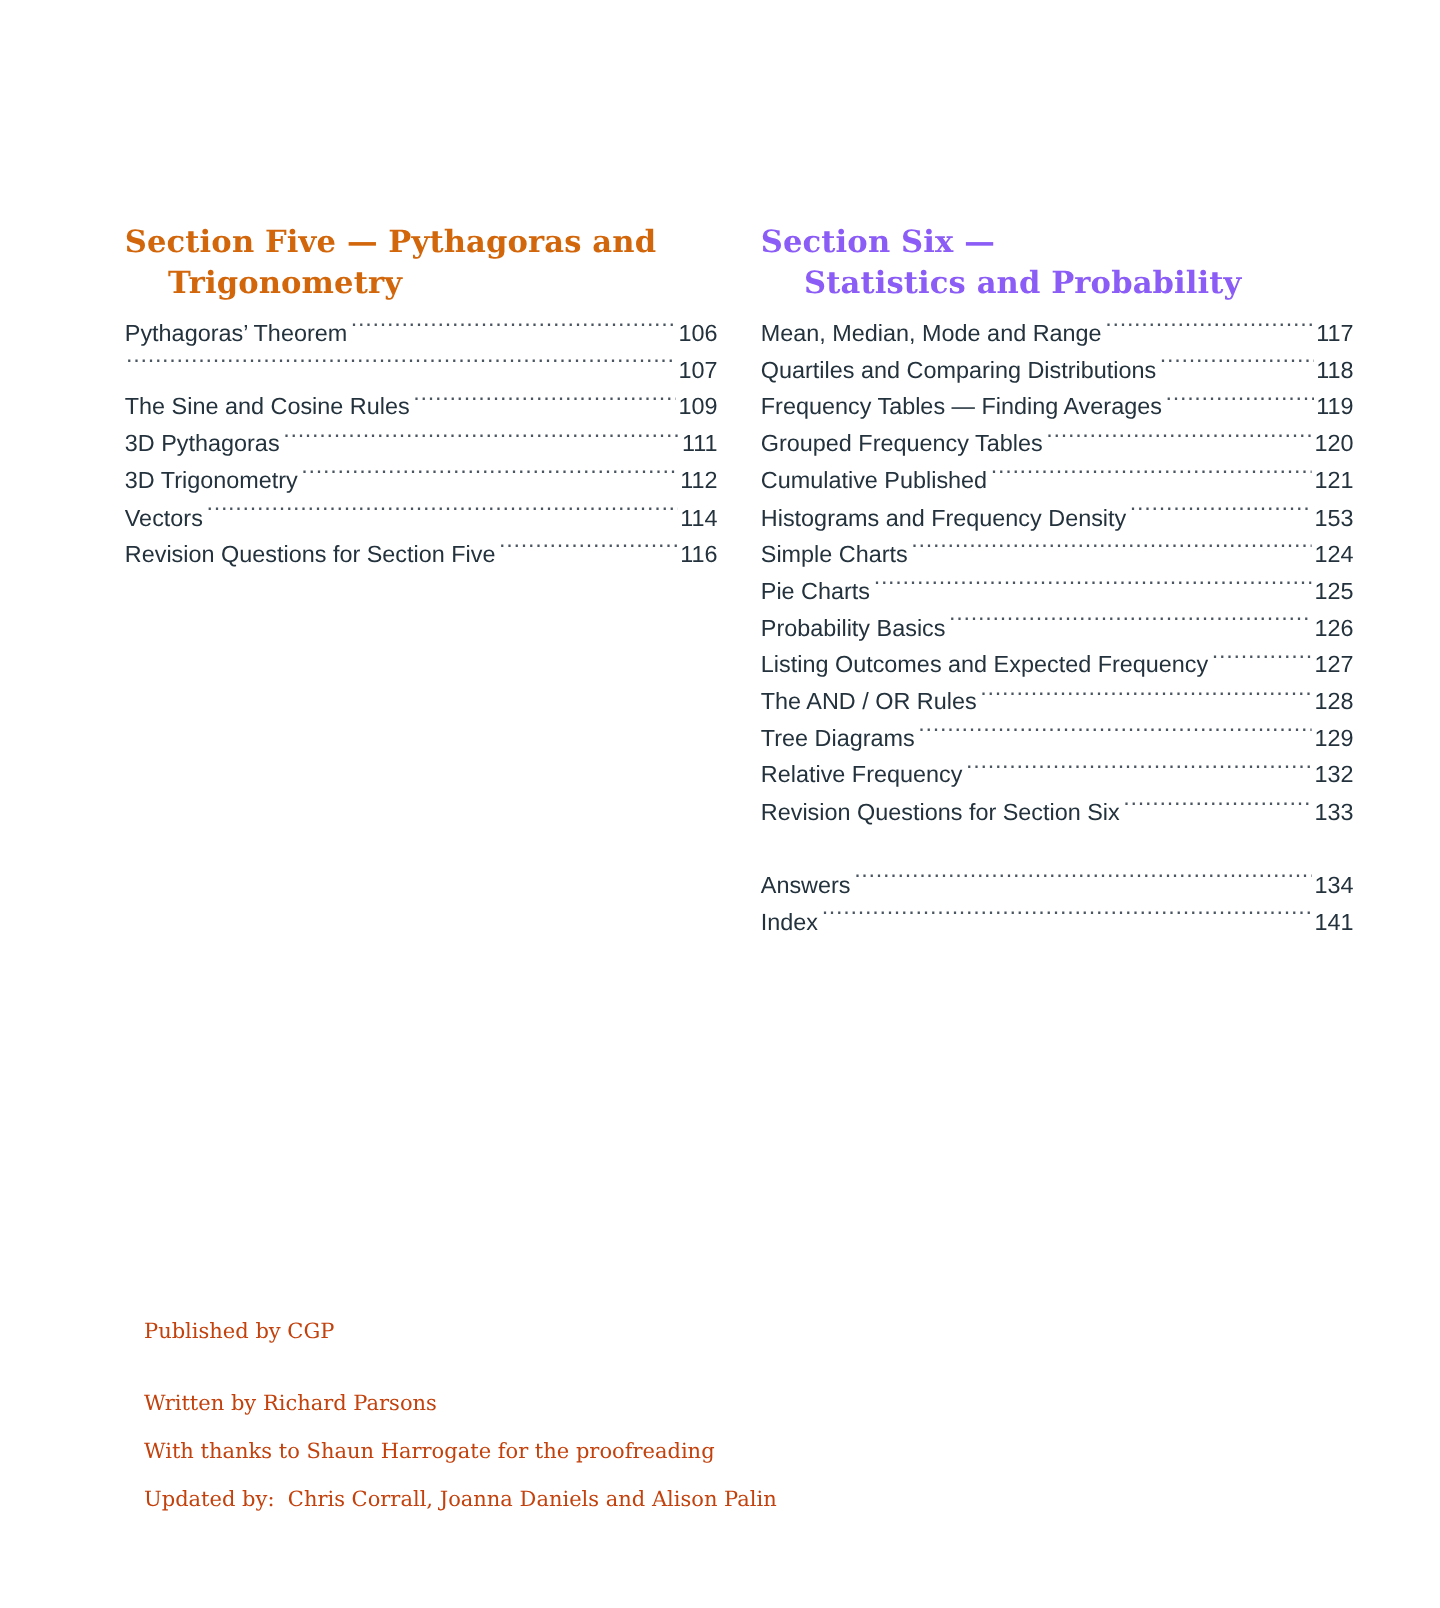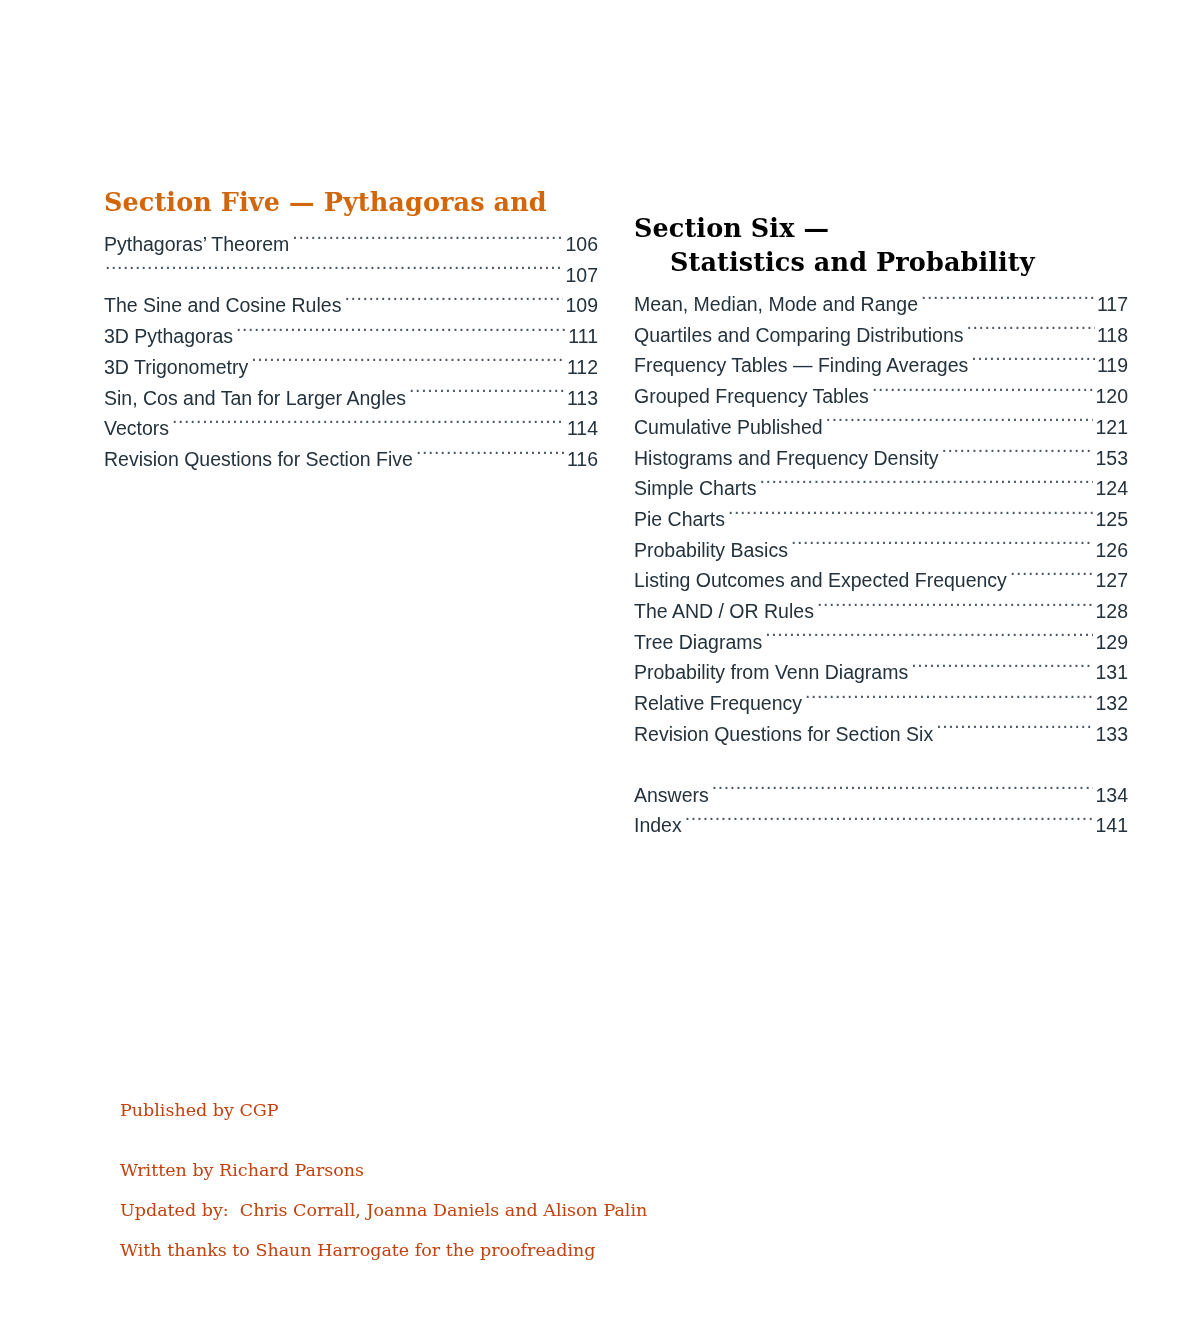--- a/index.html
+++ b/index.html
@@ -44,21 +44,21 @@
     font-size: 25.5px;
     line-height: 34px;
     letter-spacing: 0.1px;
     margin: 0 0 10px 0;
   }
   .section-heading .line2 {
     display: block;
     padding-left: 36px;
   }
   .heading-orange { color: #d2660b; }
-  .heading-blue   { color: #000000; margin-top: 26px; }
+  .heading-blue   { color: #8b5cf6; }
 
   .toc-list {
     margin: 0;
     padding: 0;
     list-style: none;
   }
 
   .toc-item {
     display: flex;
     align-items: flex-start;
@@ -121,20 +121,21 @@
 </head>
 <body>
 
 <div class="page">
 
   <div class="columns">
 
     <div class="column">
       <h2 class="section-heading heading-orange">
         <span>Section Five — Pythagoras and</span>
+        <span class="line2">Trigonometry</span>
       </h2>
       <ul class="toc-list">
         <li class="toc-item">
           <span class="toc-title">Pythagoras’ Theorem</span>
           <span class="toc-dots"></span>
           <span class="toc-page">106</span>
         </li>
         <li class="toc-item">
           <span class="toc-dots"></span>
           <span class="toc-page">107</span>
@@ -146,25 +147,20 @@
         </li>
         <li class="toc-item">
           <span class="toc-title">3D Pythagoras</span>
           <span class="toc-dots"></span>
           <span class="toc-page">111</span>
         </li>
         <li class="toc-item">
           <span class="toc-title">3D Trigonometry</span>
           <span class="toc-dots"></span>
           <span class="toc-page">112</span>
-        </li>
-        <li class="toc-item">
-          <span class="toc-title">Sin, Cos and Tan for Larger Angles</span>
-          <span class="toc-dots"></span>
-          <span class="toc-page">113</span>
         </li>
         <li class="toc-item">
           <span class="toc-title">Vectors</span>
           <span class="toc-dots"></span>
           <span class="toc-page">114</span>
         </li>
         <li class="toc-item">
           <span class="toc-title">Revision Questions for Section Five</span>
           <span class="toc-dots"></span>
           <span class="toc-page">116</span>
@@ -232,25 +228,20 @@
           <span class="toc-title">The AND / OR Rules</span>
           <span class="toc-dots"></span>
           <span class="toc-page">128</span>
         </li>
         <li class="toc-item">
           <span class="toc-title">Tree Diagrams</span>
           <span class="toc-dots"></span>
           <span class="toc-page">129</span>
         </li>
         <li class="toc-item">
-          <span class="toc-title">Probability from Venn Diagrams</span>
-          <span class="toc-dots"></span>
-          <span class="toc-page">131</span>
-        </li>
-        <li class="toc-item">
           <span class="toc-title">Relative Frequency</span>
           <span class="toc-dots"></span>
           <span class="toc-page">132</span>
         </li>
         <li class="toc-item">
           <span class="toc-title">Revision Questions for Section Six</span>
           <span class="toc-dots"></span>
           <span class="toc-page">133</span>
         </li>
       </ul>
@@ -269,17 +260,17 @@
           <span class="toc-page">141</span>
         </li>
       </ul>
     </div>
 
   </div>
 
   <div class="credits">
     <div class="line first">Published by CGP</div>
     <div class="line">Written by Richard Parsons</div>
+    <div class="line">With thanks to Shaun Harrogate for the proofreading</div>
     <div class="line">Updated by:  Chris Corrall, Joanna Daniels and Alison Palin</div>
-    <div class="line">With thanks to Shaun Harrogate for the proofreading</div>
   </div>
 
 </div>
 
 </body></html>

